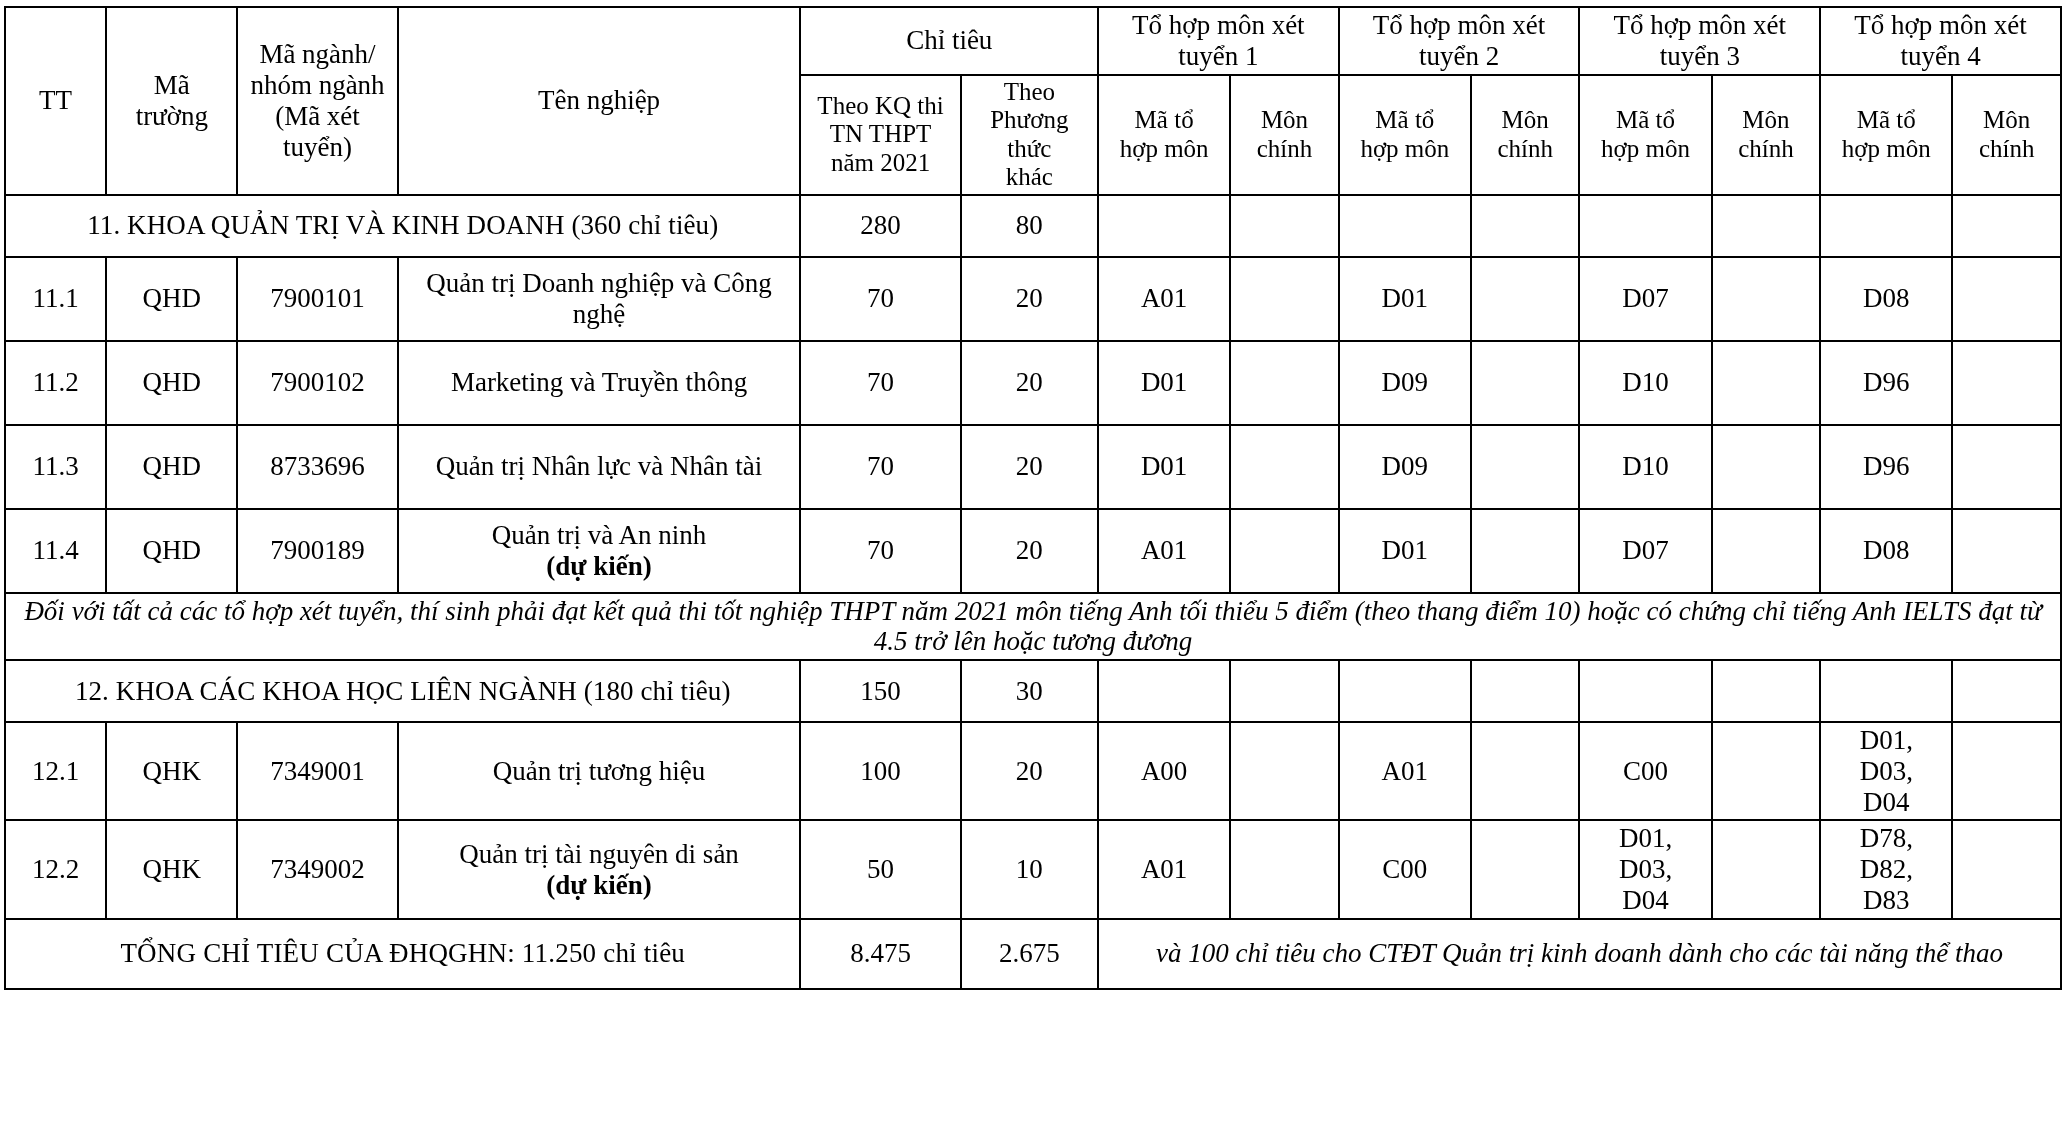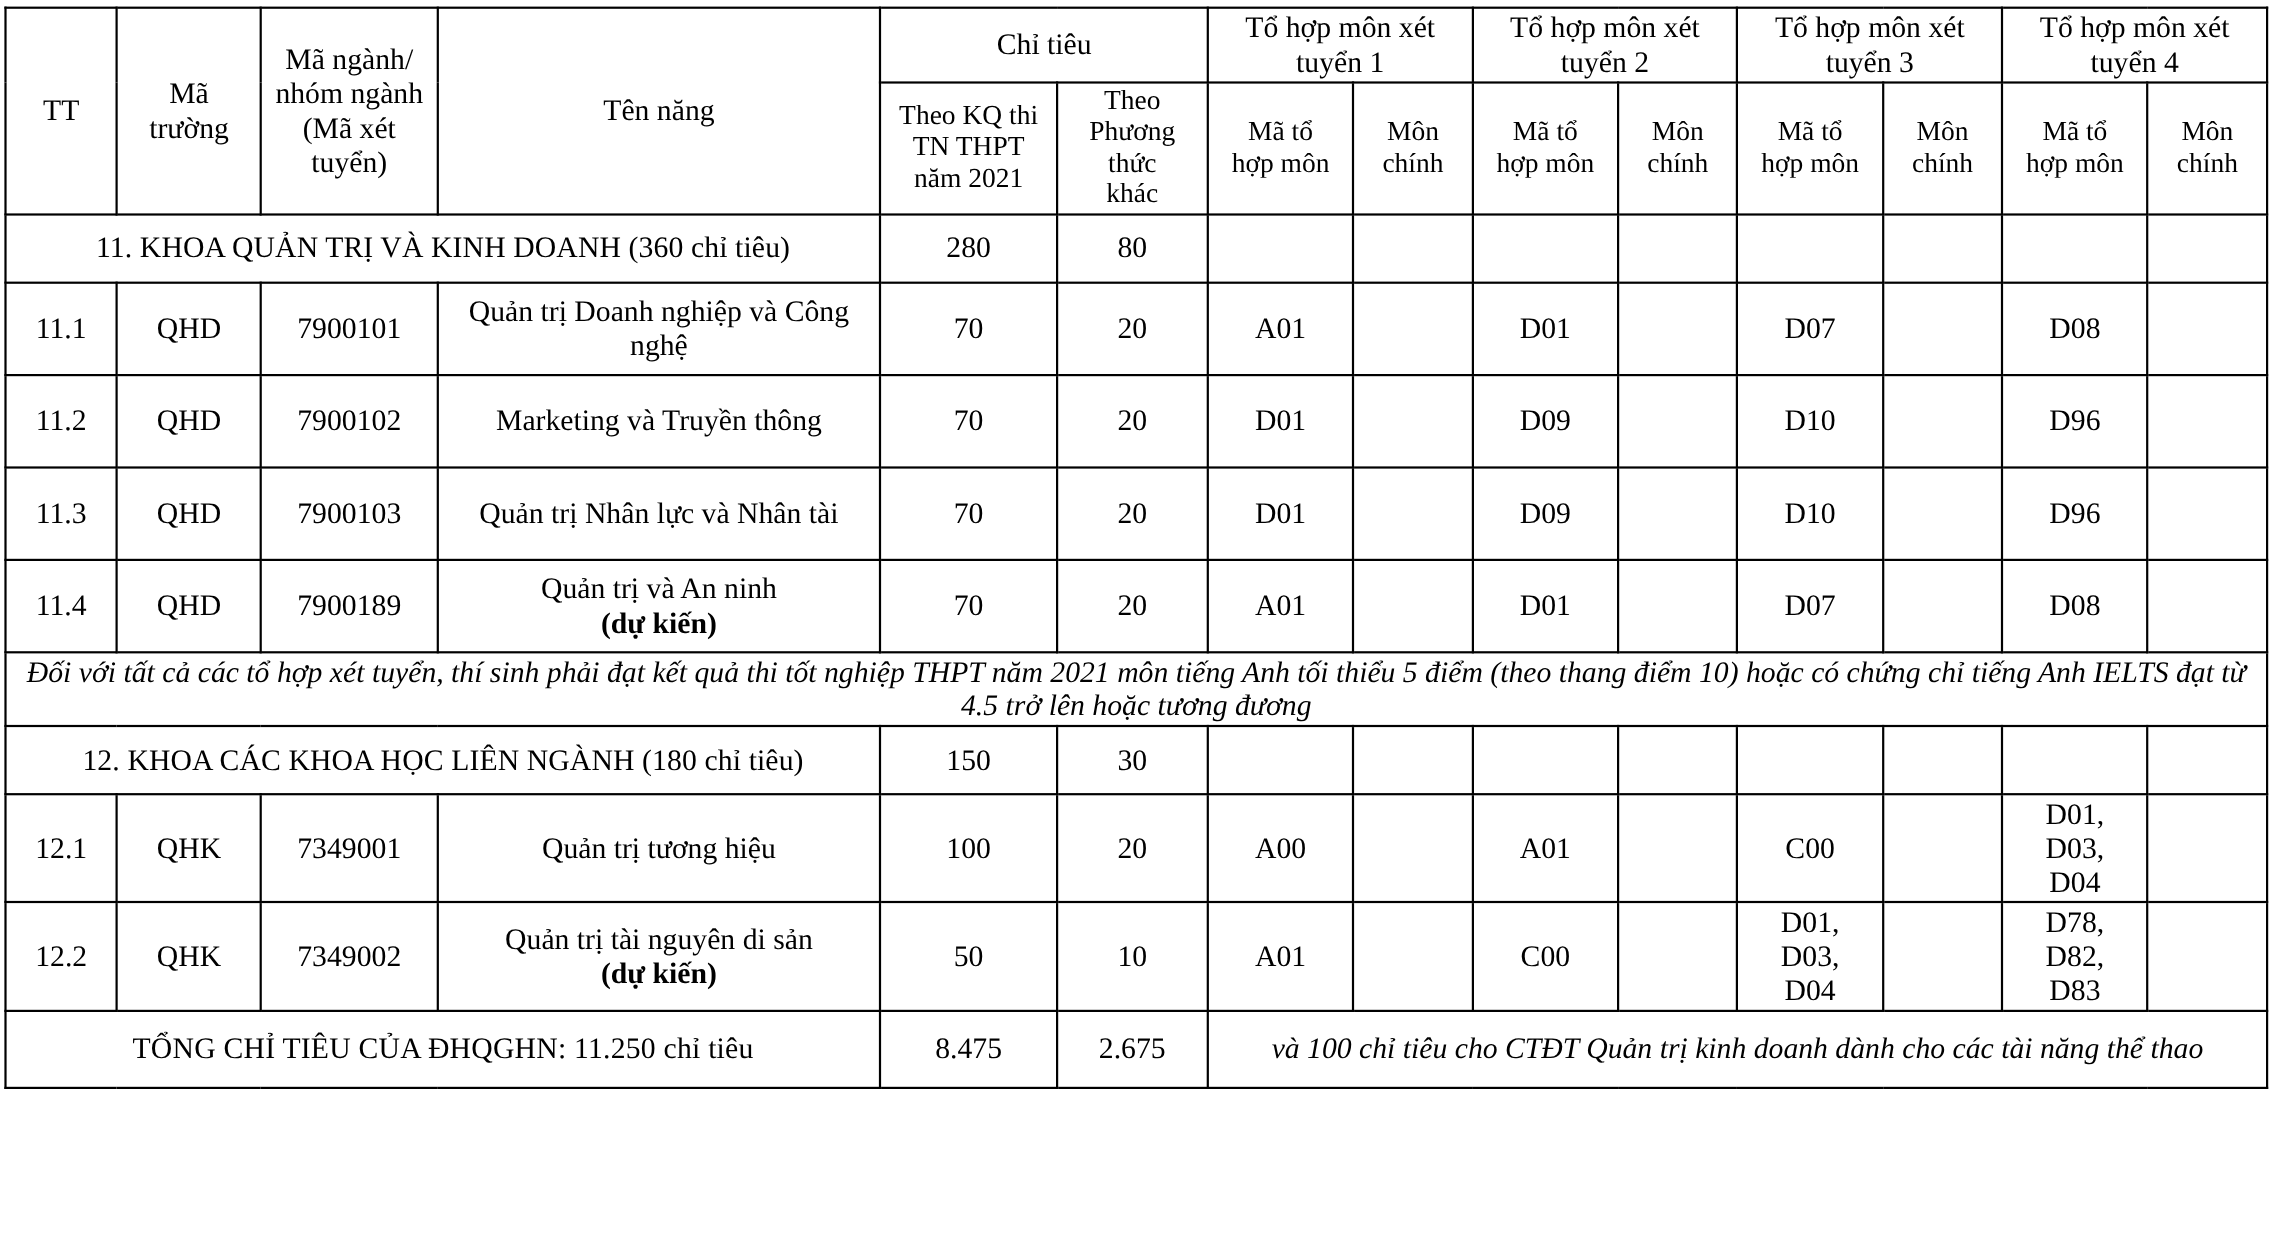--- a/index.html
+++ b/index.html
@@ -138,21 +138,21 @@
       <col class="c-mth">
         <col class="c-mc">
       <col class="c-mth">
         <col class="c-mc">
     </colgroup>
     <thead>
       <tr>
         <th class="hcell" rowspan="2">TT</th>
         <th class="hcell" rowspan="2">Mã<br>trường</th>
         <th class="hcell" rowspan="2">Mã ngành/<br>nhóm ngành<br>(Mã xét<br>tuyển)</th>
-        <th class="hcell" rowspan="2">Tên năng</th>
+        <th class="hcell" rowspan="2">Tên nghiệp</th>
         <th class="hcell" colspan="2">Chỉ tiêu</th>
         <th class="hcell" colspan="2">Tổ hợp môn xét<br>tuyển 1</th>
         <th class="hcell" colspan="2">Tổ hợp môn xét<br>tuyển 2</th>
         <th class="hcell" colspan="2">Tổ hợp môn xét<br>tuyển 3</th>
         <th class="hcell" colspan="2">Tổ hợp môn xét<br>tuyển 4</th>
       </tr>
       <tr>
         <th class="hcell small">Theo KQ thi<br>TN THPT<br>năm 2021</th>
         <th class="hcell small">Theo<br>Phương thức<br>khác</th>
         <th class="hcell small">Mã tổ<br>hợp môn</th>
@@ -207,21 +207,21 @@
           <td class="multi">D09</td>
           <td></td>
           <td class="multi">D10</td>
           <td></td>
           <td class="multi">D96</td>
           <td></td>
         </tr>
         <tr class="tall-row">
           <td>11.3</td>
           <td>QHD</td>
-          <td>7900103</td>
+          <td>8733696</td>
           <td class="prog-name"><span>Quản trị Nhân lực và Nhân tài</span></td>
           <td>70</td>
           <td>20</td>
           <td class="multi">D01</td>
           <td></td>
           <td class="multi">D09</td>
           <td></td>
           <td class="multi">D10</td>
           <td></td>
           <td class="multi">D96</td>

